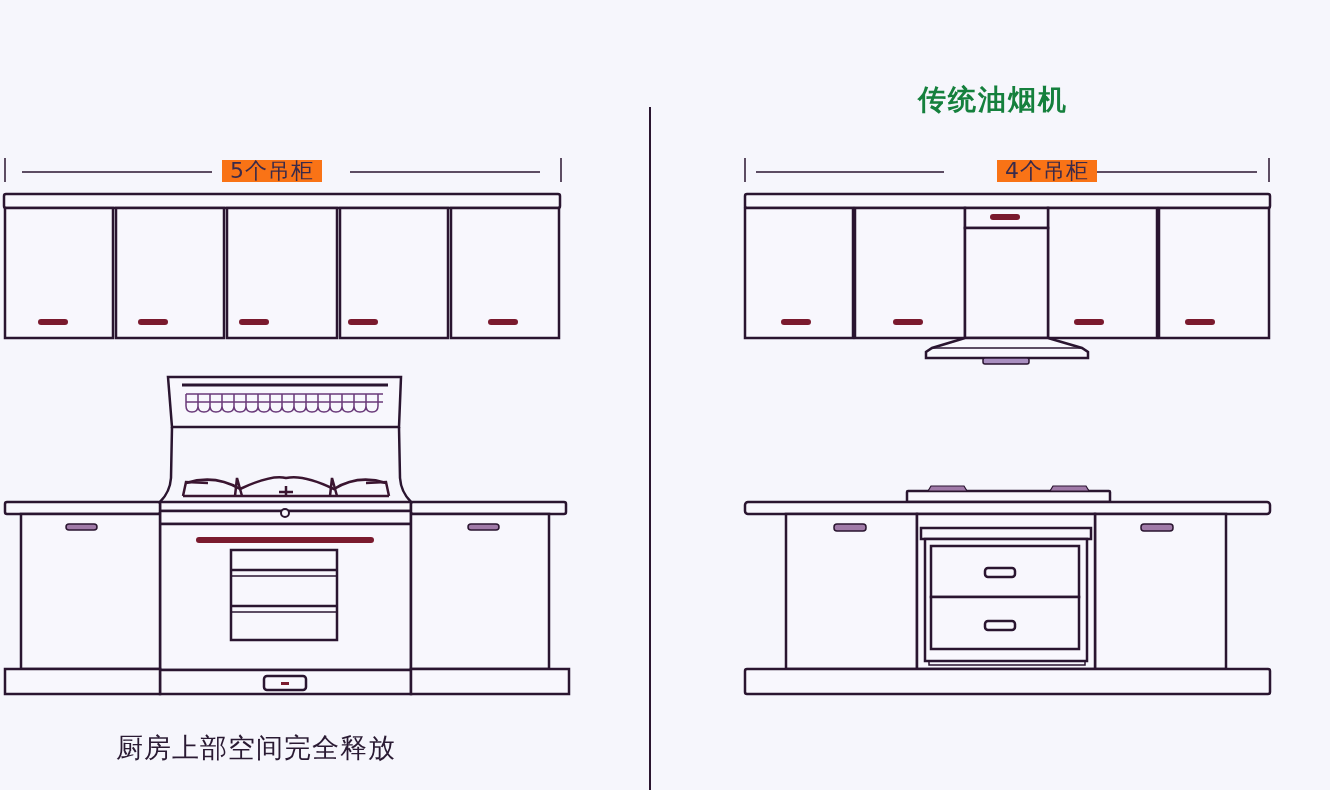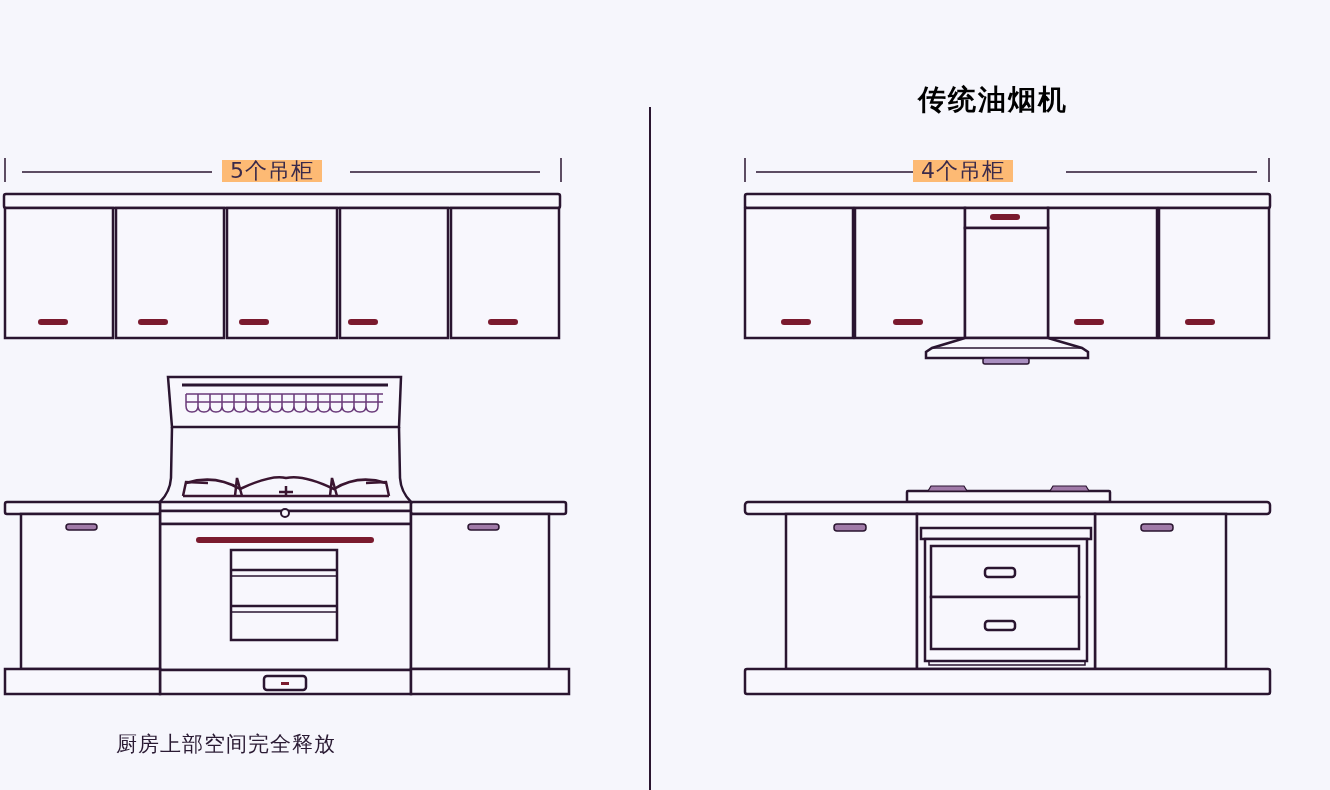--- a/index.html
+++ b/index.html
@@ -6,36 +6,36 @@
   body {
     width: 1330px; height: 790px; overflow: hidden;
     background: #f6f6fc;
     font-family: "DejaVu Sans", "Liberation Sans", sans-serif;
     position: relative;
   }
   .stage { position: absolute; left: 0; top: 0; width: 1330px; height: 790px; }
   svg.diagram { position: absolute; left: 0; top: 0; }
   .label {
     position: absolute;
-    color: #000000;
+    color: #15803d;
     white-space: nowrap;
     line-height: 1;
   }
   .dim-label {
     font-size: 22px;
-    background: #fdba74;
+    background: #f97316;
     padding: 0 8px;
     color: #3a2a4a;
     letter-spacing: 1px;
   }
   .title-right {
     font-size: 28px; font-weight: bold; left: 918px; top: 86px; letter-spacing: 2px;
   }
   .caption {
-    font-size: 21px; top: 734px; color: #2a1a33; letter-spacing: 1px;
+    font-size: 27px; top: 734px; color: #2a1a33; letter-spacing: 1px;
   }
   .vs-badge {
     position: absolute; left: 612px; top: 379px; width: 76px; height: 76px;
     border-radius: 50%;
     background: radial-gradient(circle at 45% 40%, #ff3a30 0%, #e21a1a 60%, #c81414 100%);
     box-shadow: 0 0 3px rgba(200,20,20,0.5);
     display: flex; align-items: center; justify-content: center;
     color: #fff; font-weight: bold; font-size: 30px; letter-spacing: 1px;
     font-family: "DejaVu Sans", sans-serif;
     text-shadow: 1px 1px 0 #8a0c0c;
@@ -187,19 +187,19 @@
       <rect x="985" y="621" width="30" height="9" rx="3" class="lnf" stroke-width="2"></rect>
 
       <rect x="745" y="669" width="525" height="25" class="lnf" rx="2"></rect>
     </g>
   </svg>
 
   <div class="label dim-label" style="left:222px; top:160px;">5个吊柜</div>
 
   <div class="label title-right">传统油烟机</div>
 
-  <div class="label dim-label" style="left:913px; top:160px;">4个吊柜</div>
+  <div class="label dim-label" style="left:997px; top:160px;">4个吊柜</div>
 
 
   <div class="label caption" style="left:116px;">厨房上部空间完全释放</div>
 
 
 </div>
 
 </body></html>

